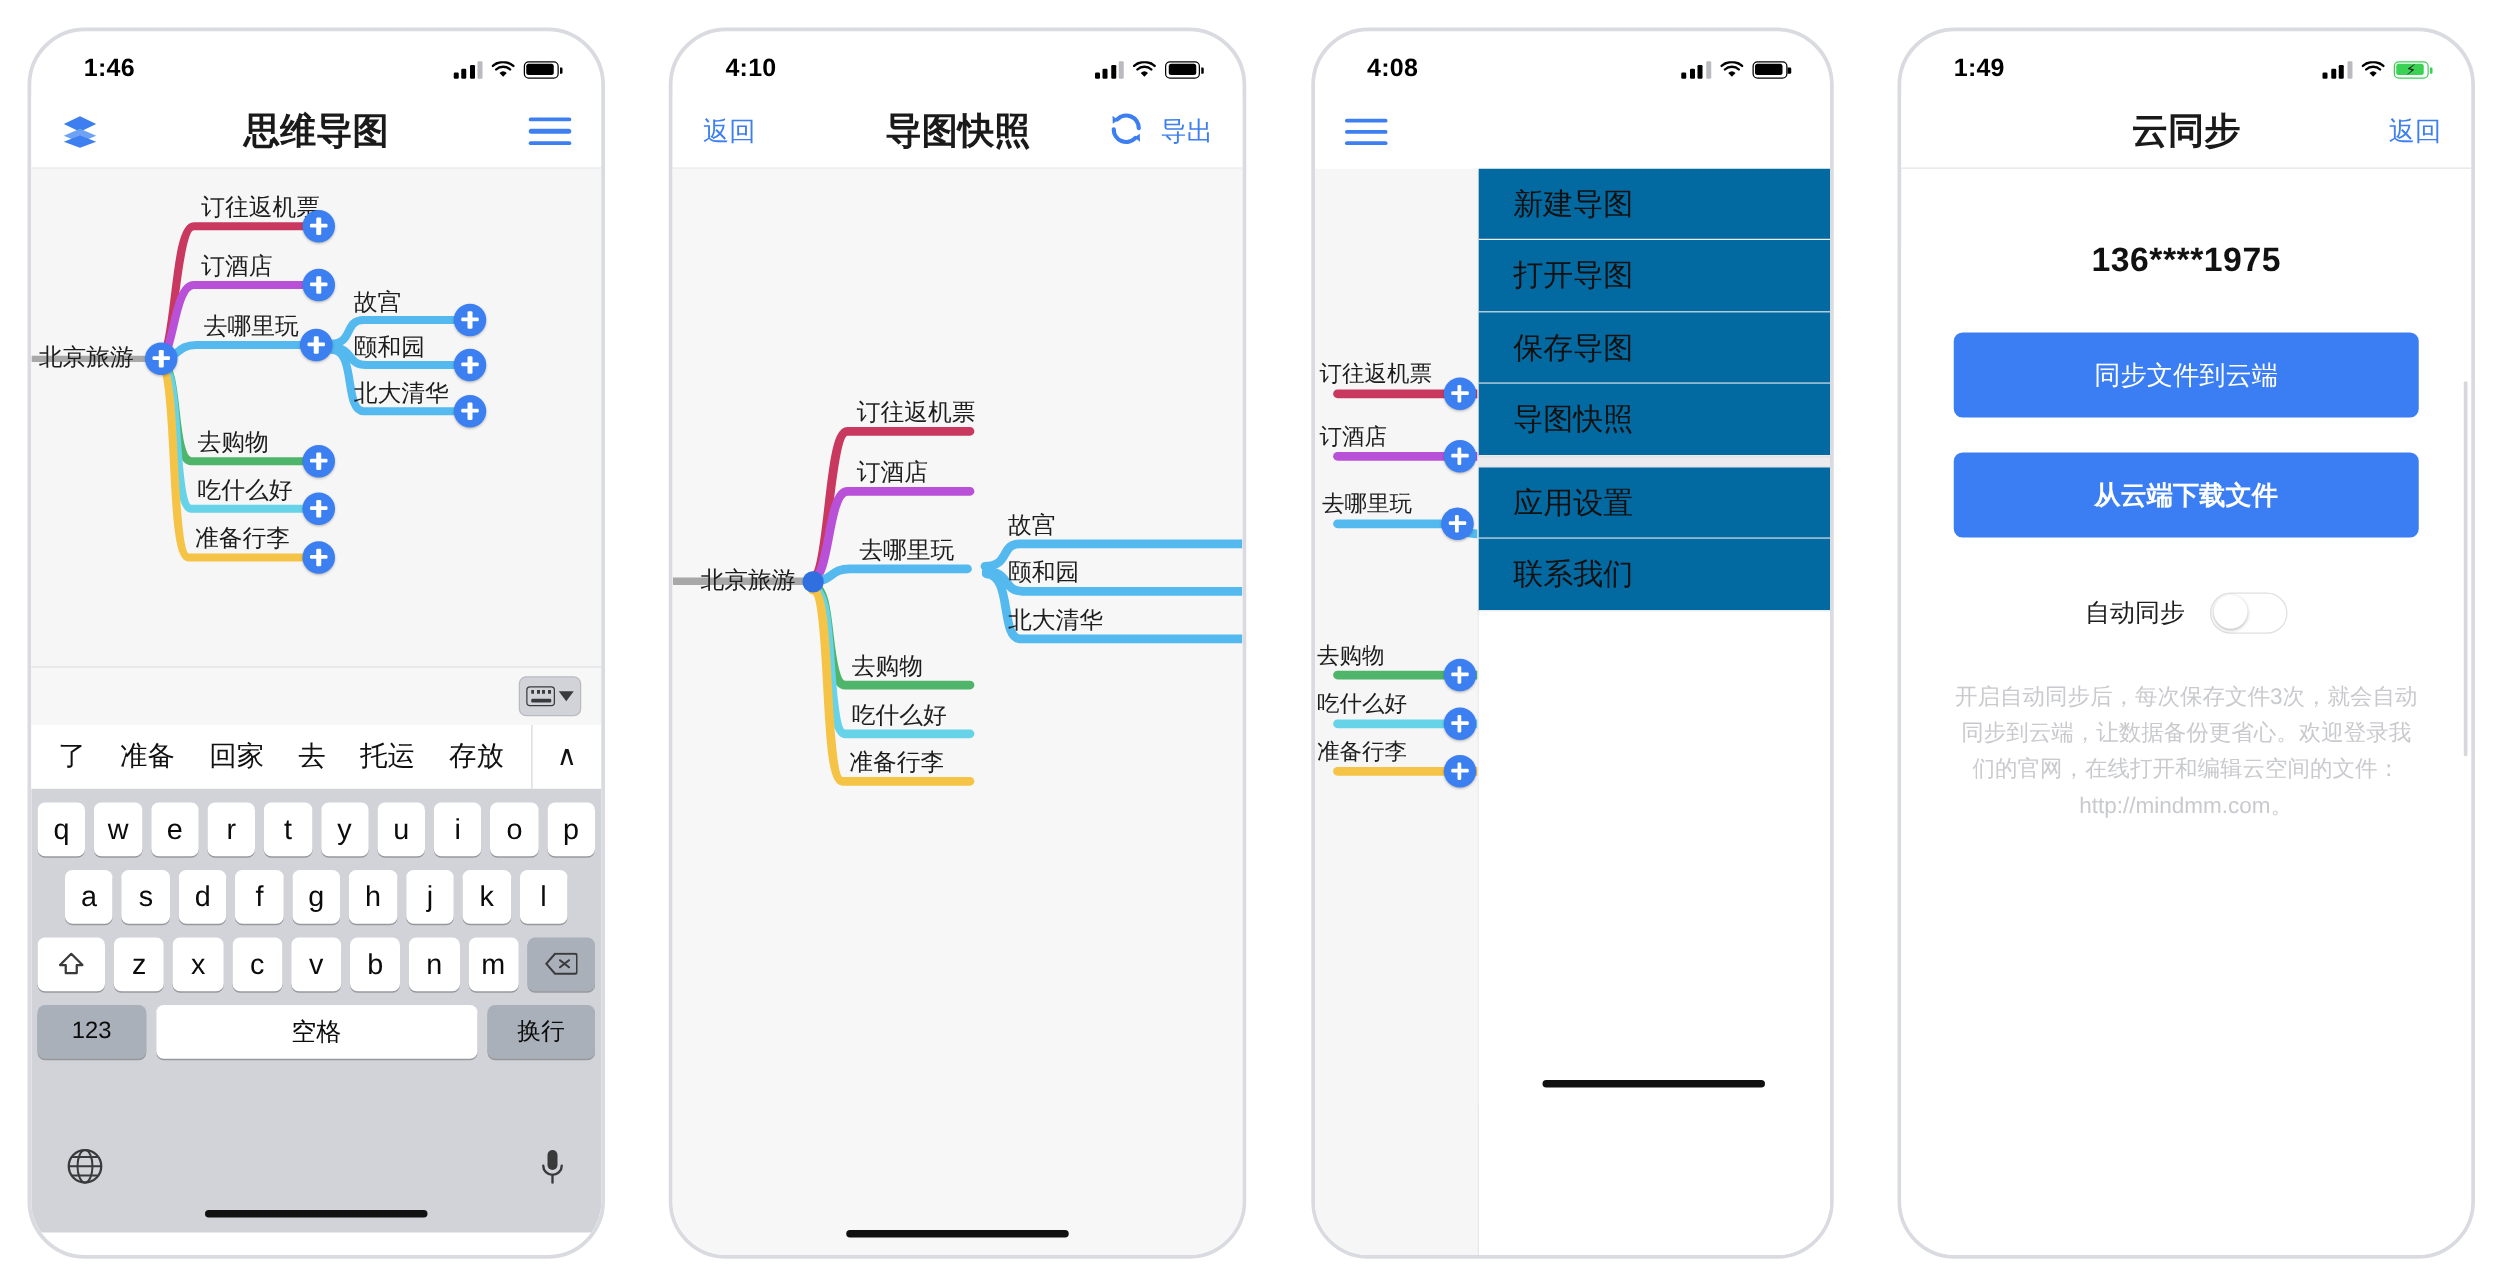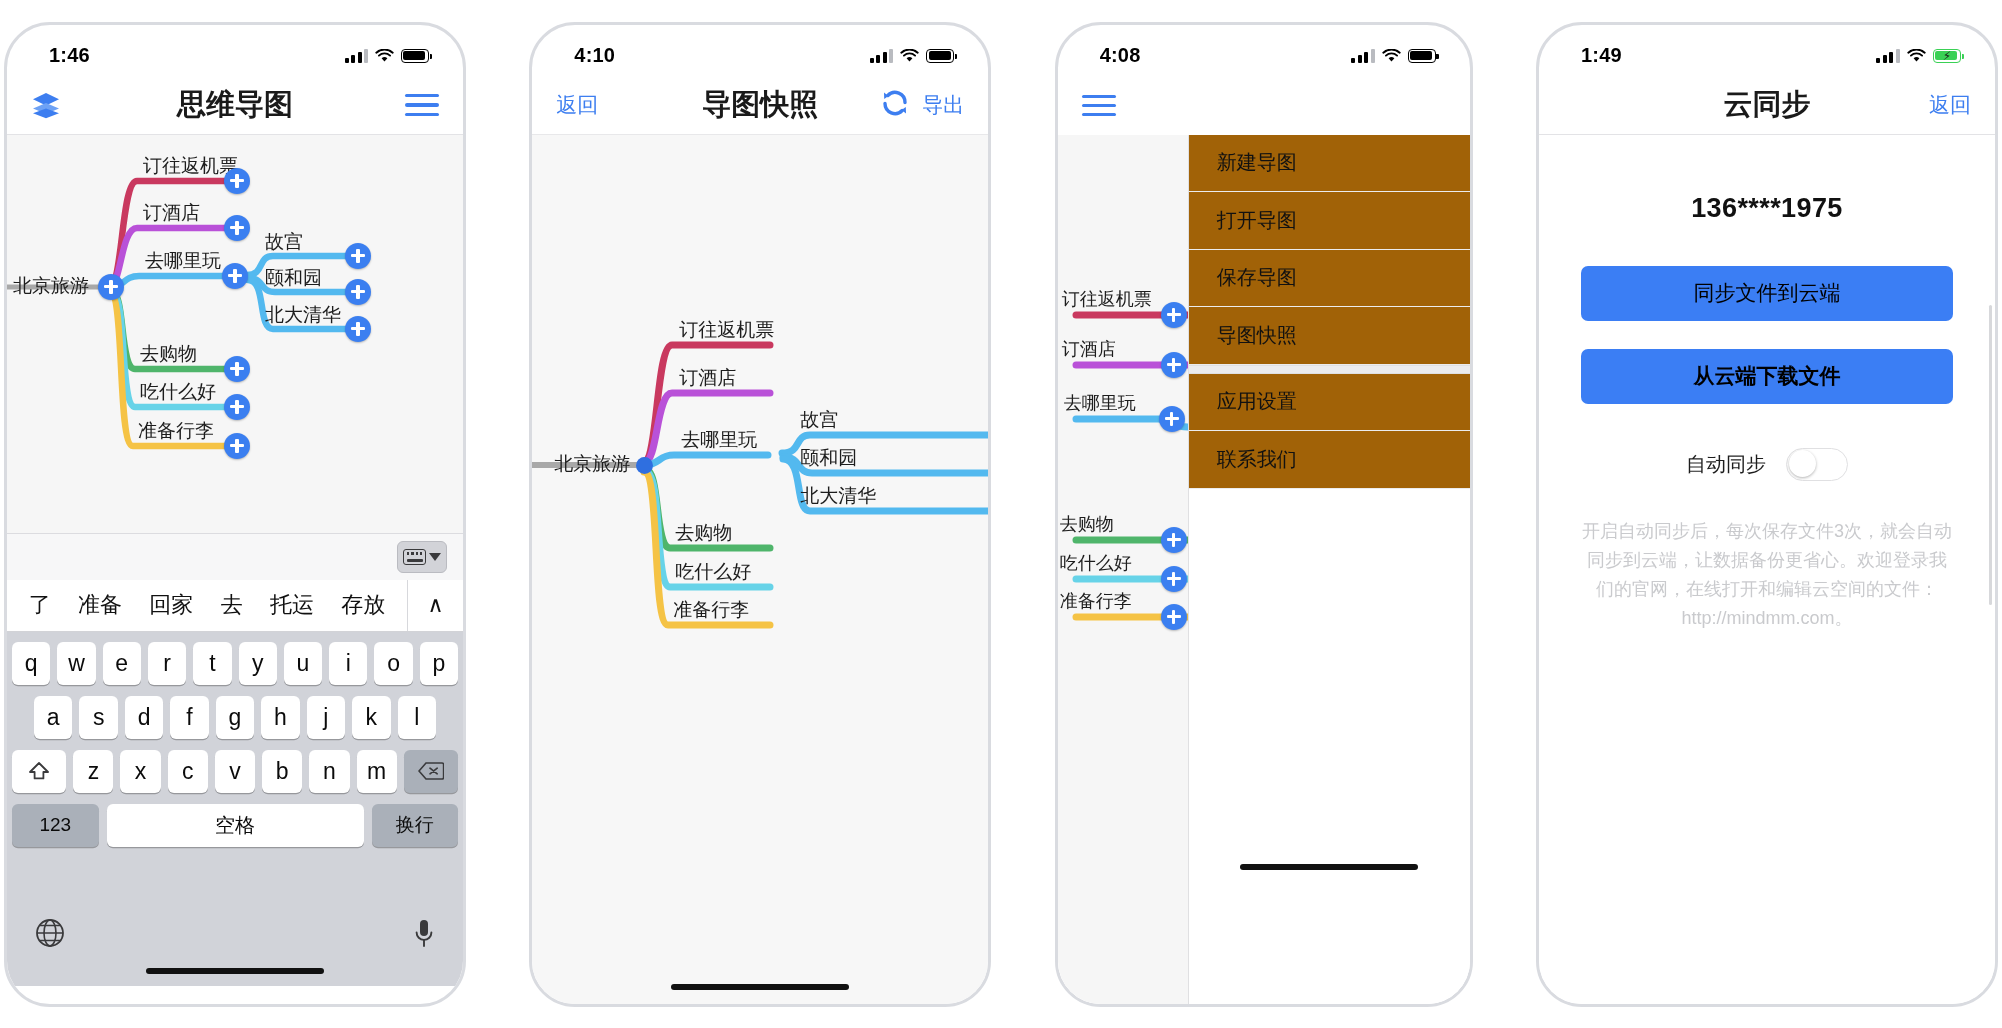--- a/index.html
+++ b/index.html
@@ -8,21 +8,21 @@
     background: #ffffff;
     font-family: "Liberation Sans", "DejaVu Sans", sans-serif;
     overflow: hidden;
   }
   .stage {
     position: relative;
     width: 2002px; height: 1028px;
     display: flex;
     align-items: center;
     justify-content: space-between;
-    padding: 0 4px;
+    padding: 0 22px;
   }
 
   
   .phone {
     position: relative;
     width: 462px; height: 985px;
     background: #ffffff;
     border: 3px solid #d9dbe0;
     border-radius: 46px;
     overflow: hidden;
@@ -197,37 +197,37 @@
     width: 178px; height: 6px; border-radius: 3px; background: #111;
   }
 
   
   .menu-wrap { position: relative; height: 927px; background: #fff; display: flex; }
   .menu-bg-canvas { width: 130px; position: relative; background: #f6f6f6; overflow: hidden; flex: 0 0 130px; }
   .menu-panel { flex: 1; background: #fff; border-left: 1px solid #e0e0e2; }
   .menu-item {
     height: 57.5px; display: flex; align-items: center;
     padding-left: 28px;
-    font-size: 20px; color: #111;
+    font-size: 24px; color: #111;
     border-bottom: 1px solid #ececed;
     cursor: pointer;
-    background: #a16207;
+    background: #0369a1;
   }
   .menu-gap { height: 9px; background: #ececee; border-top: 1px solid #e0e0e2; border-bottom: 1px solid #e0e0e2; }
 
   
   .sync-body { padding: 0 42px; height: 927px; position: relative; background: #fff; }
   .phone-number {
     text-align: center; font-size: 27px; font-weight: bold; color: #111;
     margin-top: 58px; letter-spacing: .4px;
   }
   .sync-btn {
     margin: 0 auto; margin-top: 42px;
-    height: 55px; border-radius: 7px;
-    background: #3b7ef4; color: #000000;
+    height: 68px; border-radius: 7px;
+    background: #3b7ef4; color: #ffffff;
     display: flex; align-items: center; justify-content: center;
     font-size: 21px; cursor: pointer;
   }
   .sync-btn.second { margin-top: 28px; font-weight: bold; }
   .autosync-row {
     margin-top: 44px;
     display: flex; align-items: center; justify-content: center; gap: 20px;
   }
   .autosync-label { font-size: 20px; color: #1d1d1d; }
   .toggle {

